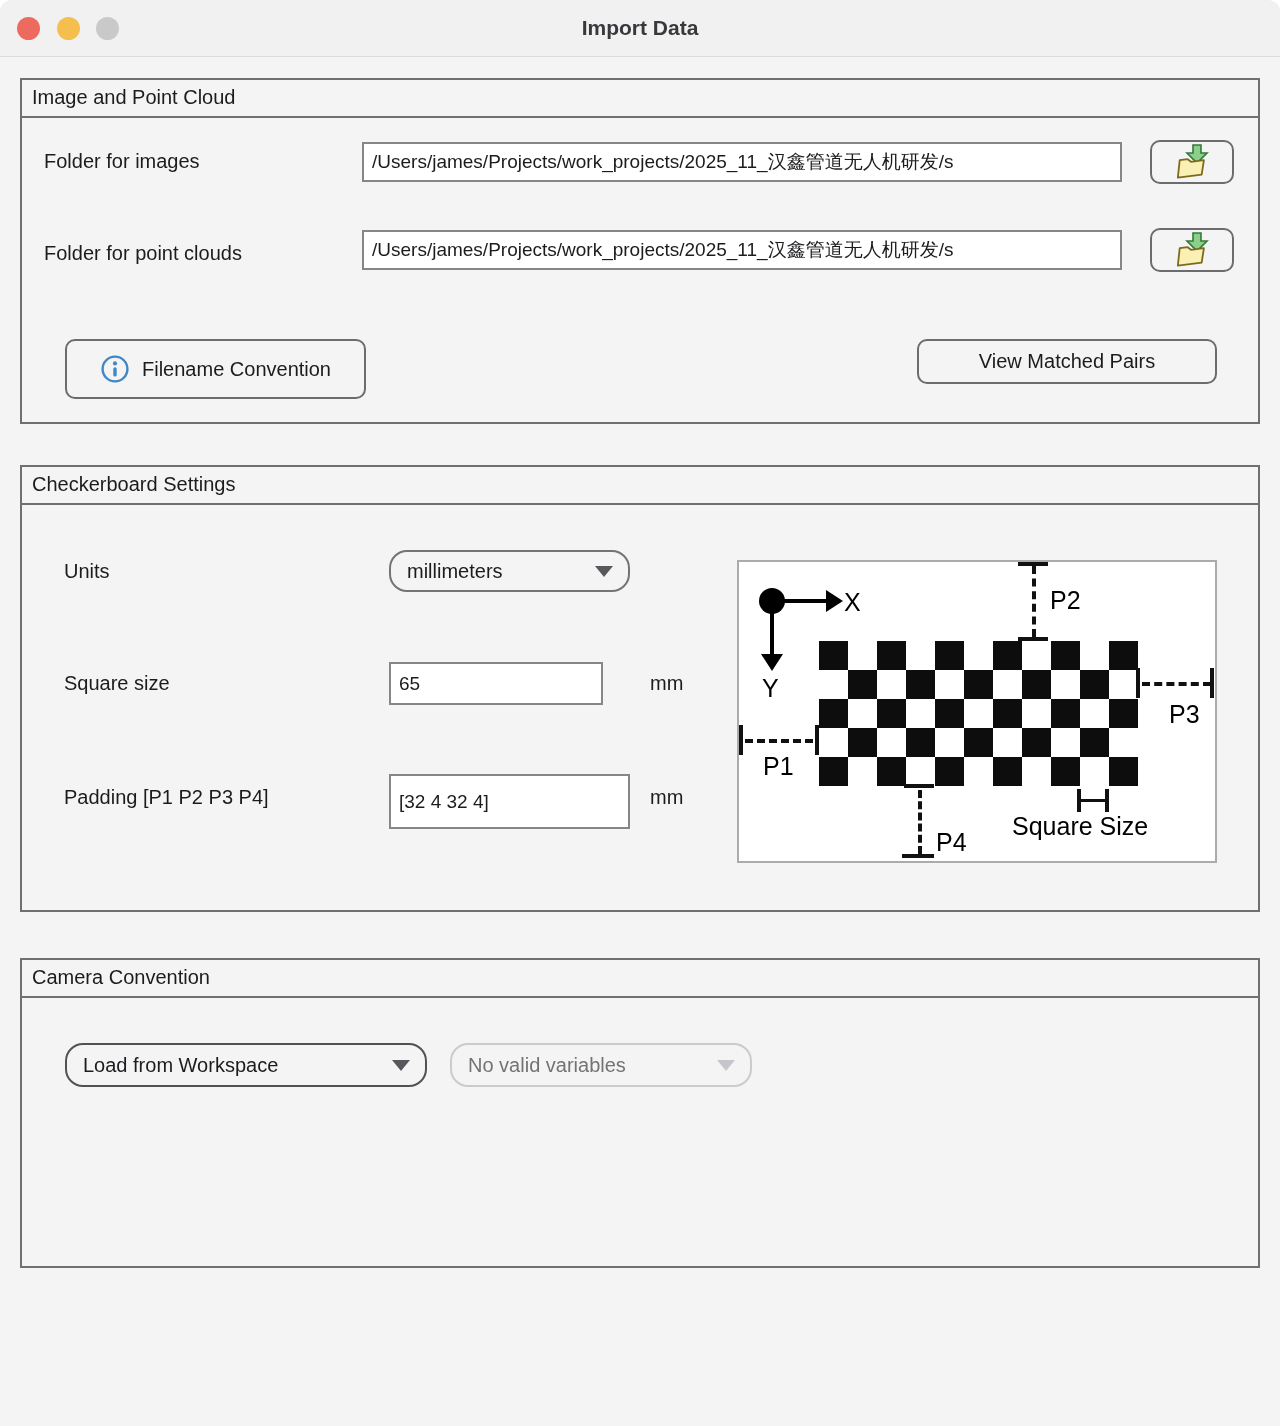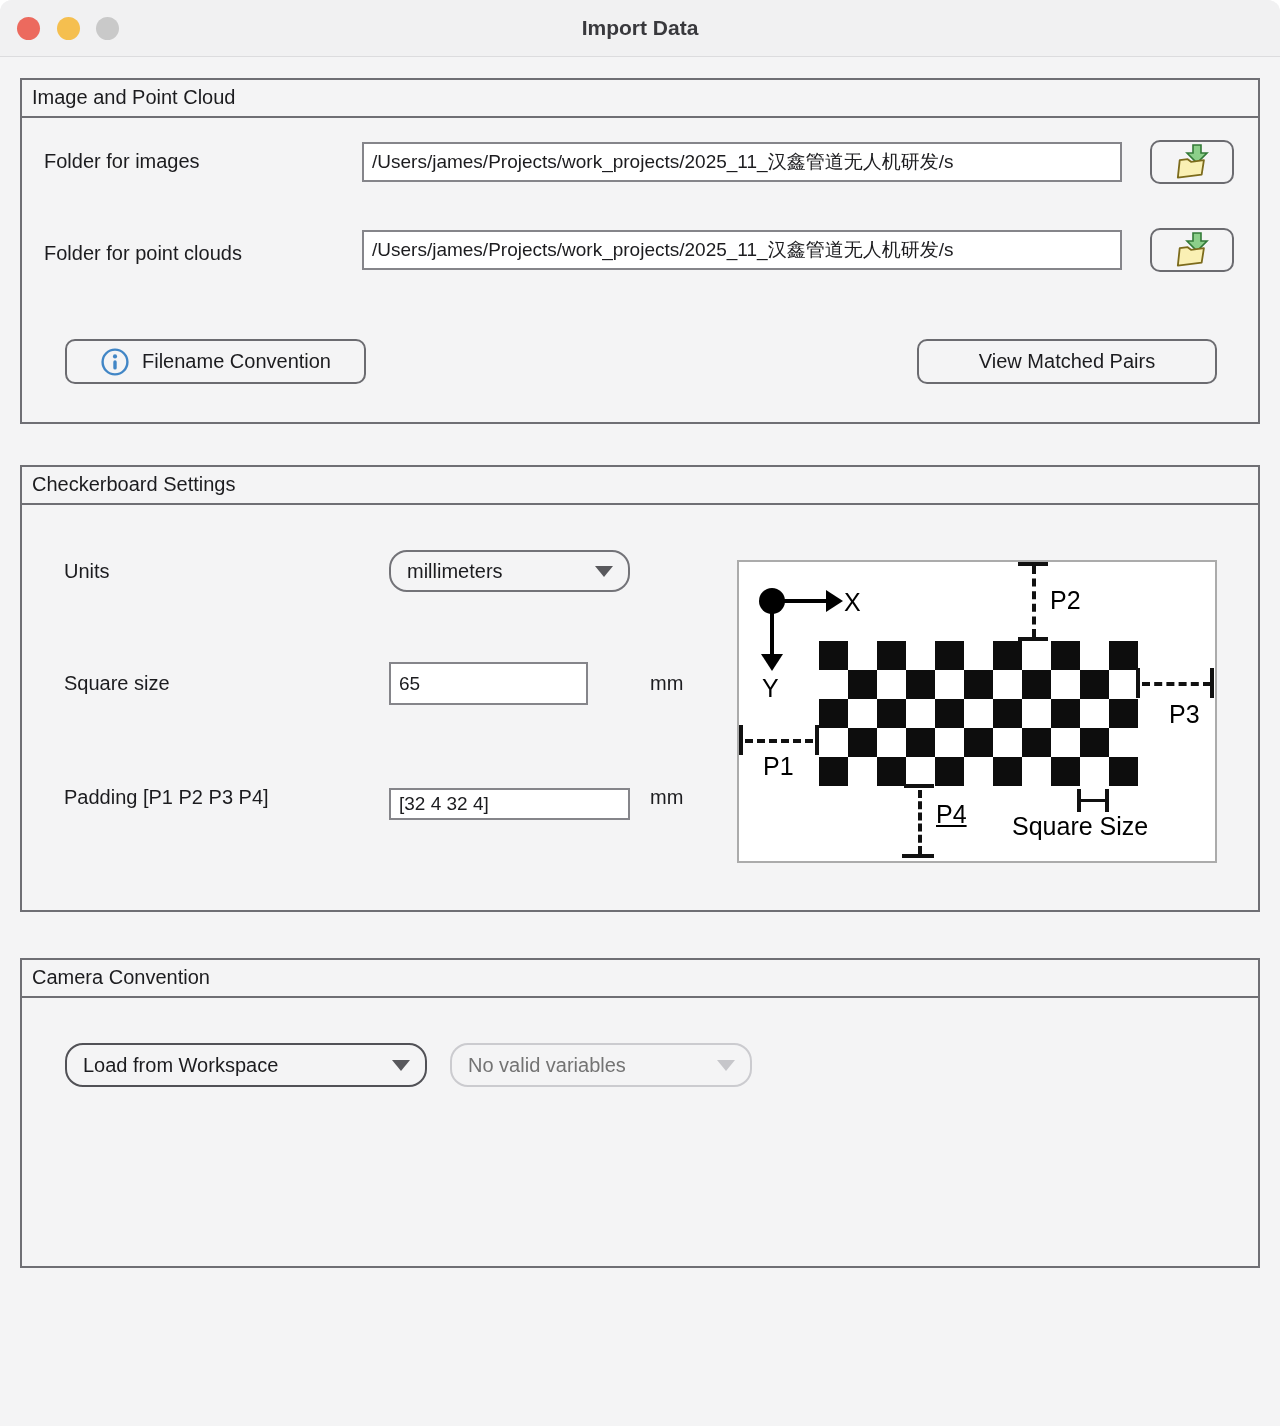--- a/index.html
+++ b/index.html
@@ -25,38 +25,38 @@
   .text-input { position:absolute; border:2px solid #85858a; background:#ffffff; font-size:19px; padding:0 8px; color:#1c1c1f; box-sizing:border-box; font-family:inherit; }
   .btn { position:absolute; border:2px solid #6b6b70; border-radius:10px; background:transparent; font-size:20px; color:#1c1c1f; font-family:inherit; display:flex; align-items:center; justify-content:center; gap:12px; box-sizing:border-box; cursor:default; }
 
   
   #lbl-folder-images { left:22px; top:70px; }
   #inp-folder-images { left:340px; top:62px; width:760px; height:40px; }
   #btn-browse-images { left:1128px; top:60px; width:84px; height:44px; }
   #lbl-folder-pc { left:22px; top:162px; }
   #inp-folder-pc { left:340px; top:150px; width:760px; height:40px; }
   #btn-browse-pc { left:1128px; top:148px; width:84px; height:44px; }
-  #btn-filename { left:43px; top:259px; width:301px; height:45px; }
+  #btn-filename { left:43px; top:259px; width:301px; height:60px; }
   #btn-matched { left:895px; top:259px; width:300px; height:45px; }
 
   
   .dropdown { position:absolute; border:2px solid #737378; border-radius:18px; background:#f4f4f5; box-sizing:border-box; display:flex; align-items:center; padding:0 16px; font-size:20px; color:#1c1c1f; cursor:default; }
   .dropdown .arrow { position:absolute; right:15px; width:0; height:0; border-left:9px solid transparent; border-right:9px solid transparent; border-top:11px solid #58585c; }
   .dropdown.dark { border-color:#515156; }
   .dropdown.disabled { border-color:#cbcbcf; color:#737373; }
   .dropdown.disabled .arrow { border-top-color:#c6c6ca; }
 
   
   #lbl-units { left:42px; top:93px; }
   #dd-units { left:367px; top:83px; width:241px; height:42px; }
   #lbl-sqsize { left:42px; top:205px; }
-  #inp-sqsize { left:367px; top:195px; width:199px; height:43px; }
+  #inp-sqsize { left:367px; top:195px; width:214px; height:43px; }
   #unit-sq { left:628px; top:205px; }
   #lbl-padding { left:42px; top:319px; }
-  #inp-padding { left:367px; top:321px; width:241px; height:32px; }
+  #inp-padding { left:367px; top:307px; width:241px; height:55px; }
   #unit-pad { left:628px; top:319px; }
 
   
   .diagram { position:absolute; left:715px; top:93px; width:480px; height:303px; background:#ffffff; border:2px solid #ababab; box-sizing:border-box; }
   .diagram * { position:absolute; }
   .origin-dot { left:20px; top:26px; width:26px; height:26px; background:#000; border-radius:50%; }
   .x-line { left:33px; top:37px; width:54px; height:4px; background:#000; }
   .x-head { left:87px; top:28px; width:0; height:0; border-top:11px solid transparent; border-bottom:11px solid transparent; border-left:17px solid #000; }
   .y-line { left:31px; top:39px; width:4px; height:53px; background:#000; }
   .y-head { left:22px; top:92px; width:0; height:0; border-left:11px solid transparent; border-right:11px solid transparent; border-top:17px solid #000; }
@@ -76,21 +76,21 @@
   #p3-tick-l { left:397px; top:106px; height:30px; }
   #p3-tick-r { left:471px; top:106px; height:30px; }
   #p3-label { left:421px; top:138px;margin-left:9px; }
   #p1-dash { left:6px; top:177px; width:68px; }
   #p1-tick-l { left:0; top:163px; height:30px; }
   #p1-tick-r { left:76px; top:163px; height:30px; }
   #p1-label { left:24px; top:190px; }
   #p4-dash { left:179px; top:228px; height:64px; }
   #p4-tick-top { left:165px; top:222px; width:30px; }
   #p4-tick-bot { left:163px; top:292px; width:32px; }
-  #p4-label { left:197px; top:238px;text-decoration:underline; }
+  #p4-label { left:197px; top:266px; }
   #sq-tick-l { left:338px; top:227px; height:23px; }
   #sq-tick-r { left:366px; top:227px; height:23px; }
   #sq-conn { left:341px; top:237px; width:26px; height:3px; }
   #sq-label { left:273px; top:250px; }
 
   
   #dd-source { left:43px; top:83px; width:362px; height:44px; }
   #dd-vars { left:428px; top:83px; width:302px; height:44px; }
 
   

